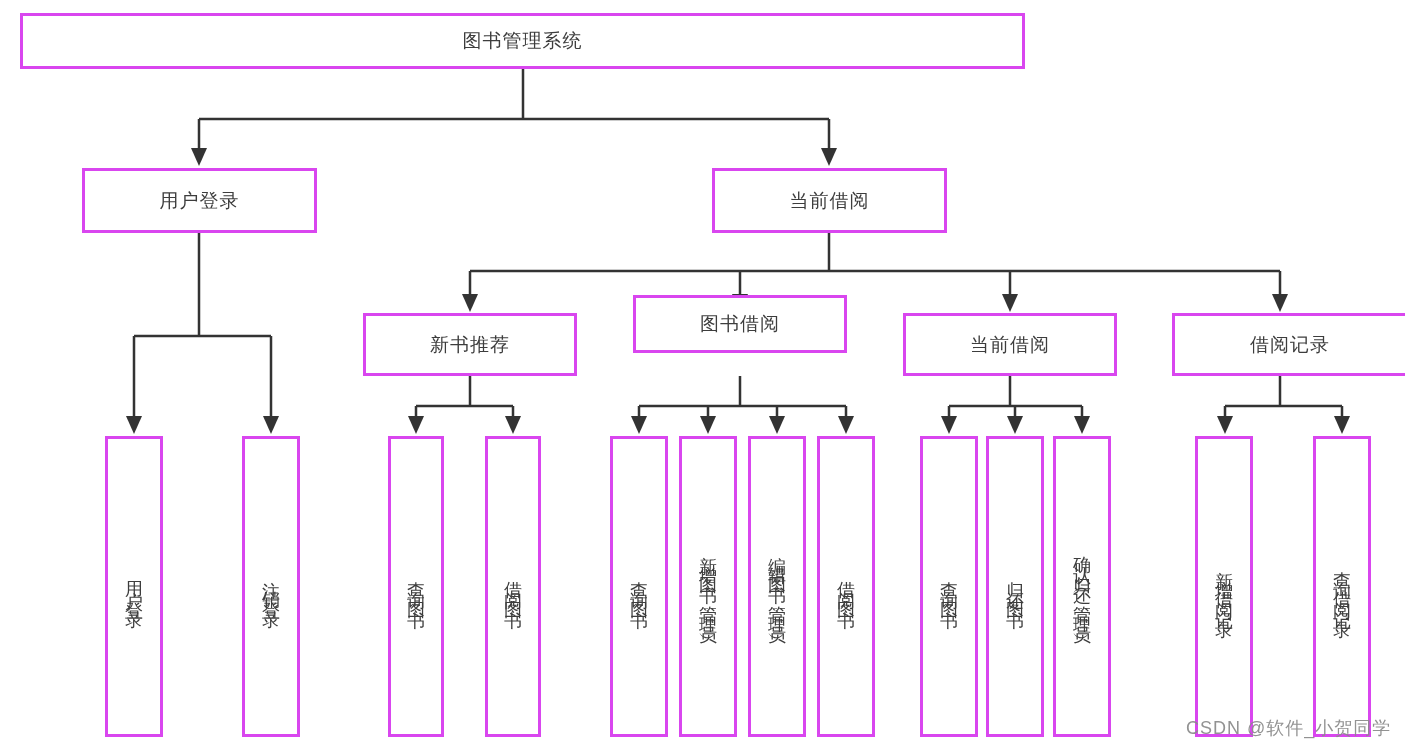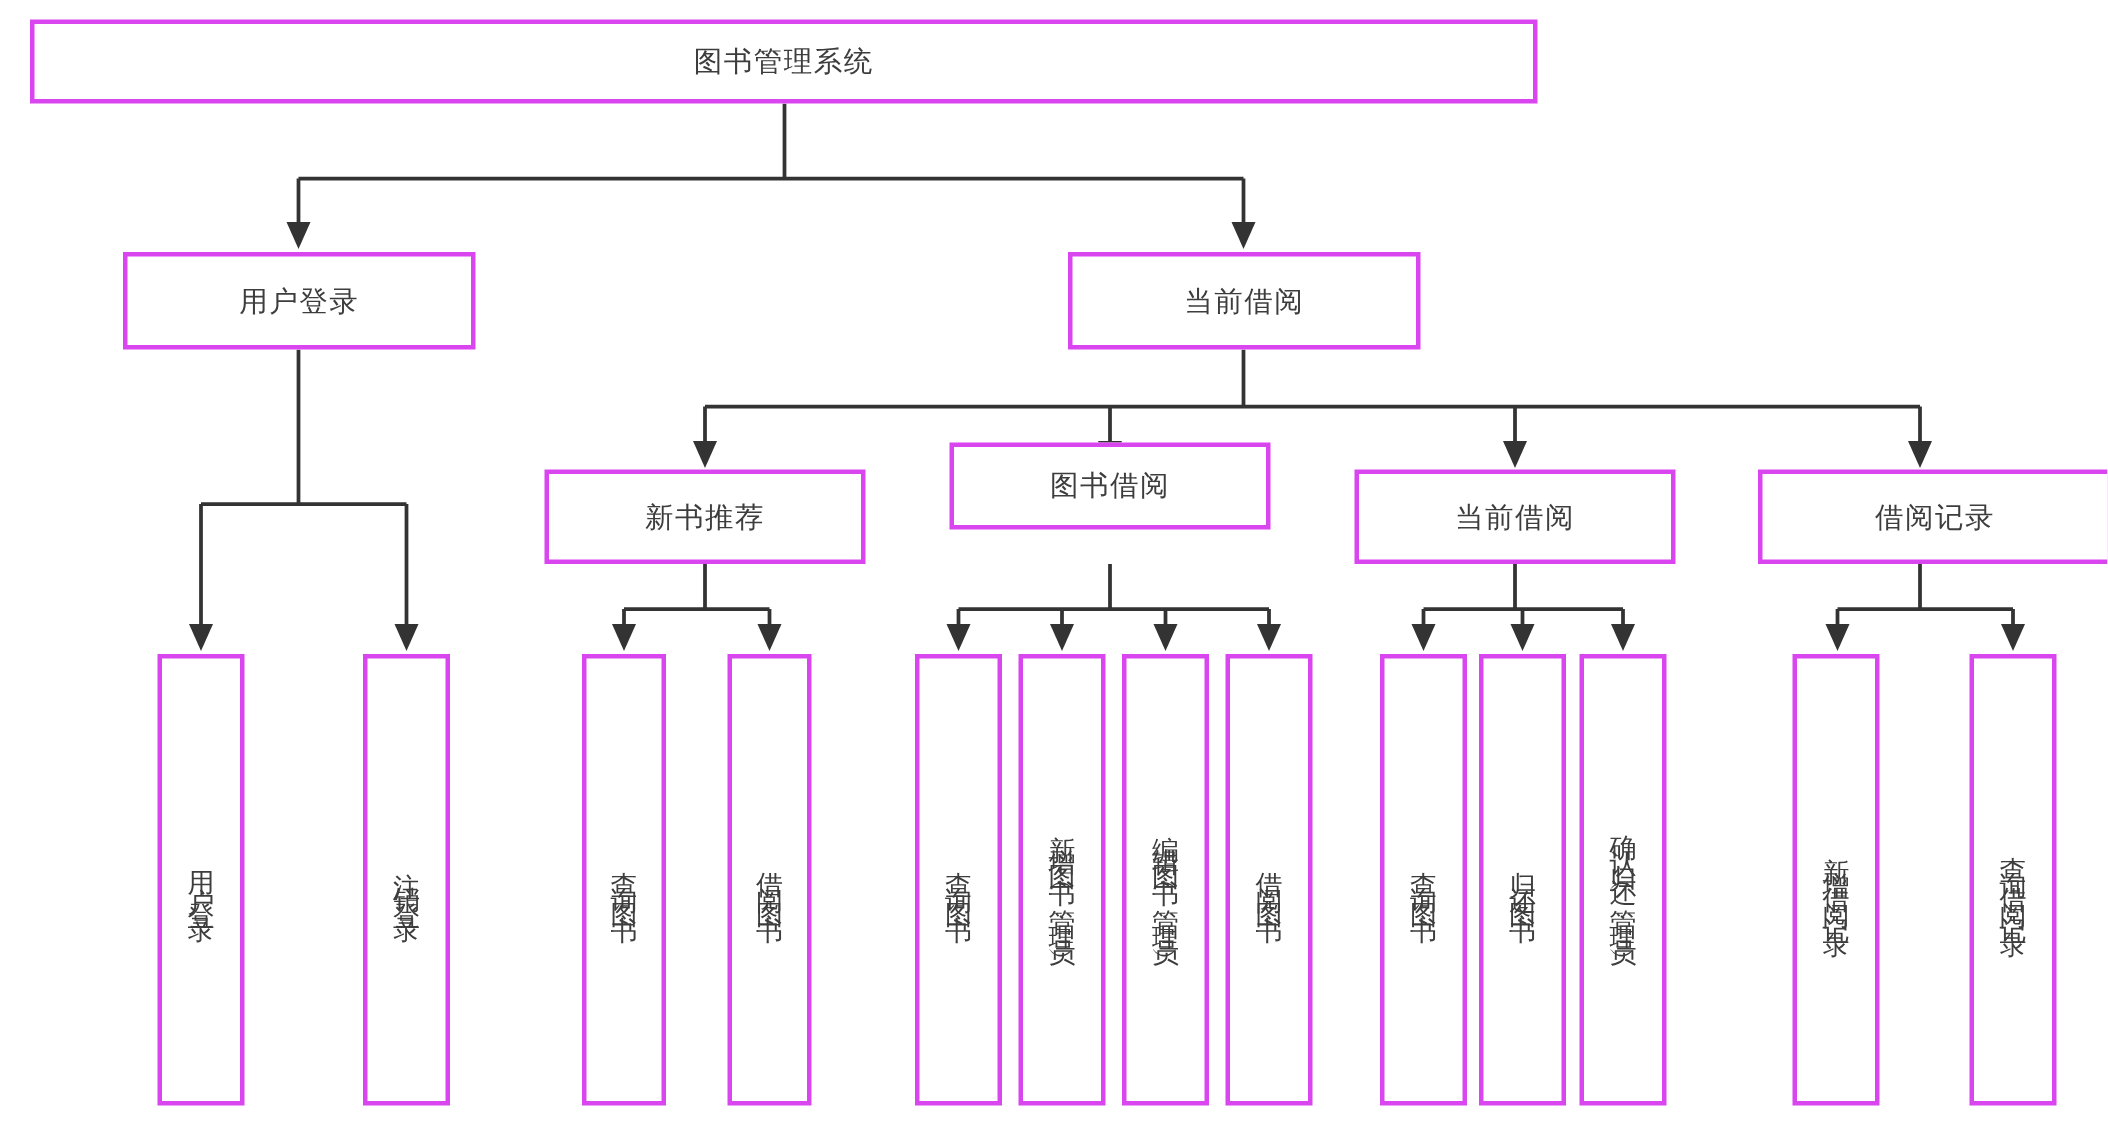--- a/index.html
+++ b/index.html
@@ -125,14 +125,15 @@
   <div class="box leaf" style="left:748px;top:436px;width:58px;height:301px">编辑图书（管理员）</div>
   <div class="box leaf" style="left:817px;top:436px;width:58px;height:301px">借阅图书</div>
 
   <div class="box leaf" style="left:920px;top:436px;width:58px;height:301px">查询图书</div>
   <div class="box leaf" style="left:986px;top:436px;width:58px;height:301px">归还图书</div>
   <div class="box leaf" style="left:1053px;top:436px;width:58px;height:301px">确认归还（管理员）</div>
 
   <div class="box leaf" style="left:1195px;top:436px;width:58px;height:301px">新增借阅记录</div>
   <div class="box leaf" style="left:1313px;top:436px;width:58px;height:301px">查询借阅记录</div>
 
+  <div class="watermark">CSDN @软件_小贺同学</div>
 
 </div>
 
 </body></html>

